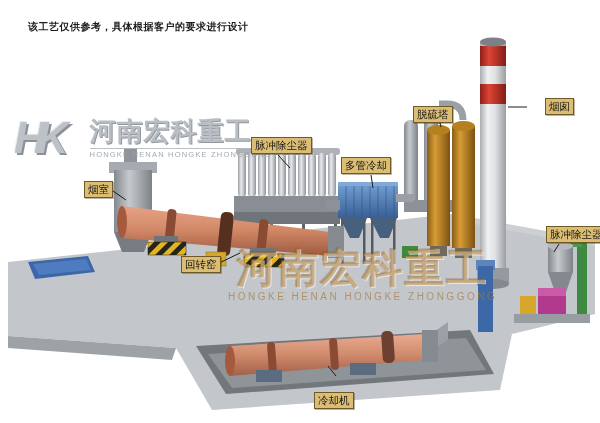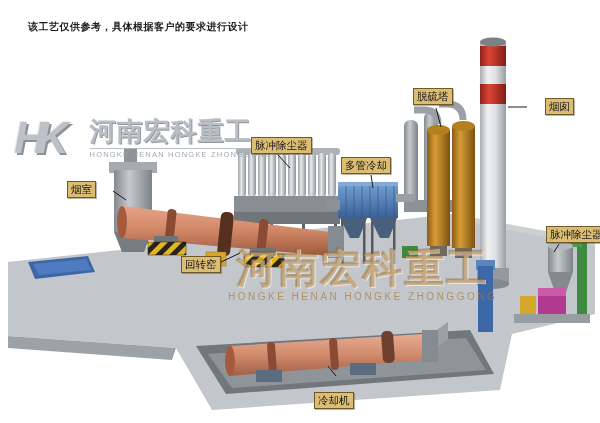--- a/index.html
+++ b/index.html
@@ -225,22 +225,22 @@
       <div class="logo-cn">河南宏科重工</div>
       <div class="logo-en">HONGKE HENAN HONGKE ZHONGGONG</div>
     </div>
   </div>
 
   <div class="wm">
     <div class="wm-cn">河南宏科重工</div>
     <div class="wm-en">HONGKE HENAN HONGKE ZHONGGONG</div>
   </div>
 
-  <div class="tag" style="left:67px;top:181px">烟室</div>
+  <div class="tag" style="left:84px;top:181px">烟室</div>
   <div class="tag" style="left:251px;top:137px">脉冲除尘器</div>
   <div class="tag" style="left:341px;top:157px">多管冷却</div>
-  <div class="tag" style="left:413px;top:88px">脱硫塔</div>
+  <div class="tag" style="left:413px;top:106px">脱硫塔</div>
   <div class="tag" style="left:545px;top:98px">烟囱</div>
   <div class="tag" style="left:546px;top:226px">脉冲除尘器</div>
   <div class="tag" style="left:181px;top:256px">回转窑</div>
   <div class="tag" style="left:314px;top:392px">冷却机</div>
 
 </div>
 
 </body></html>

